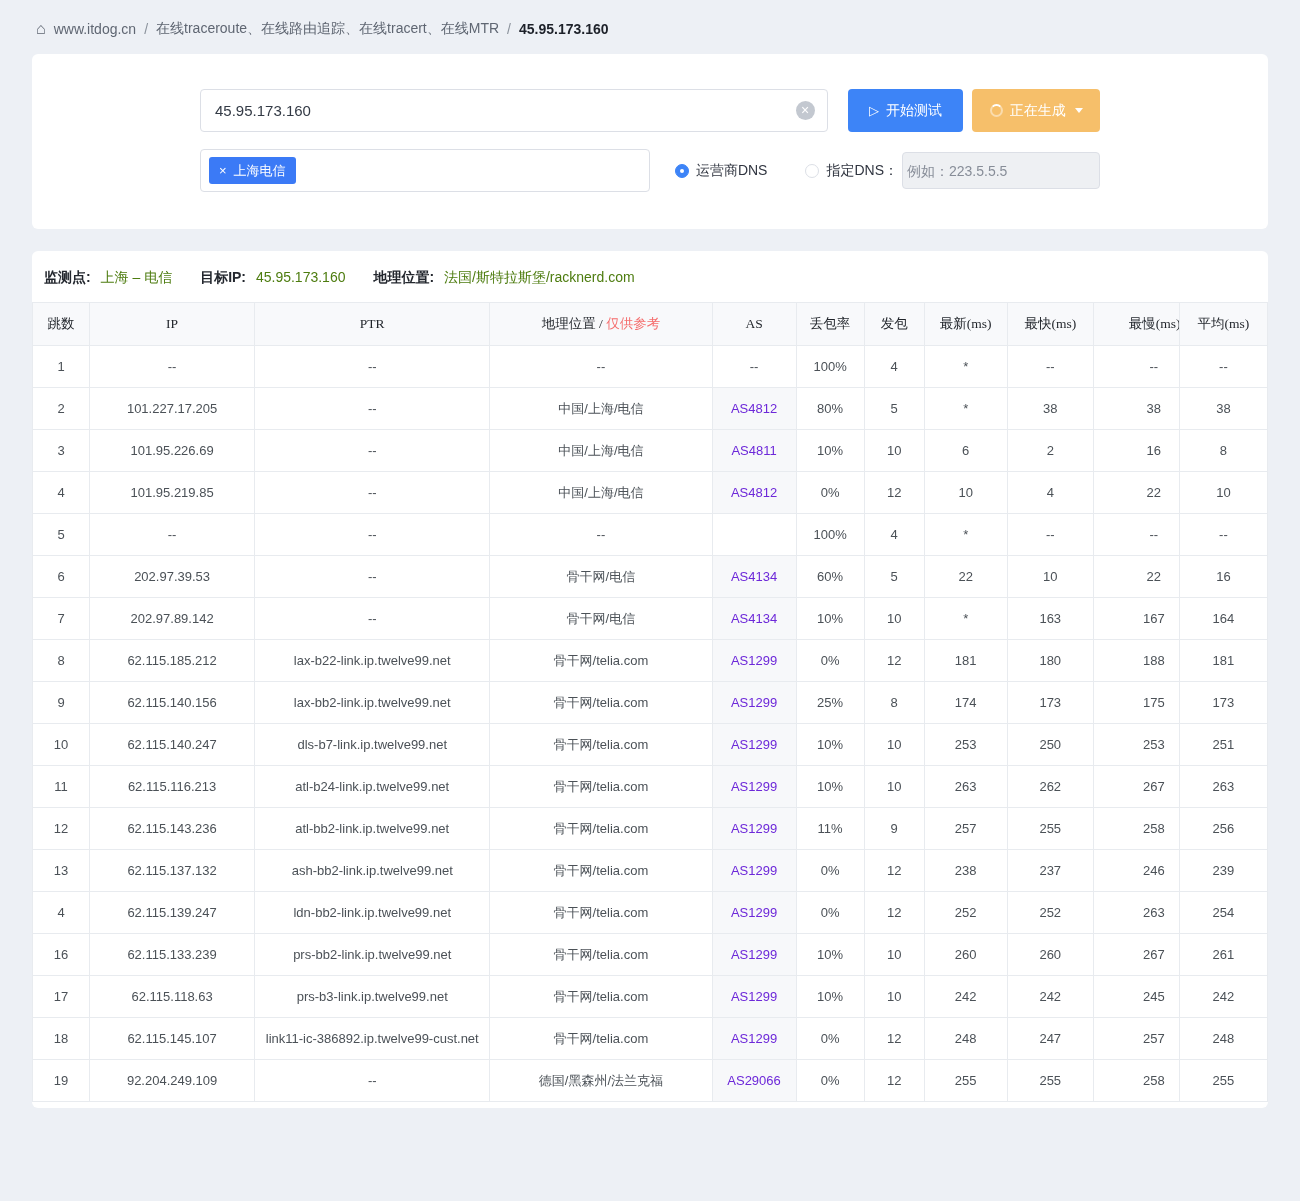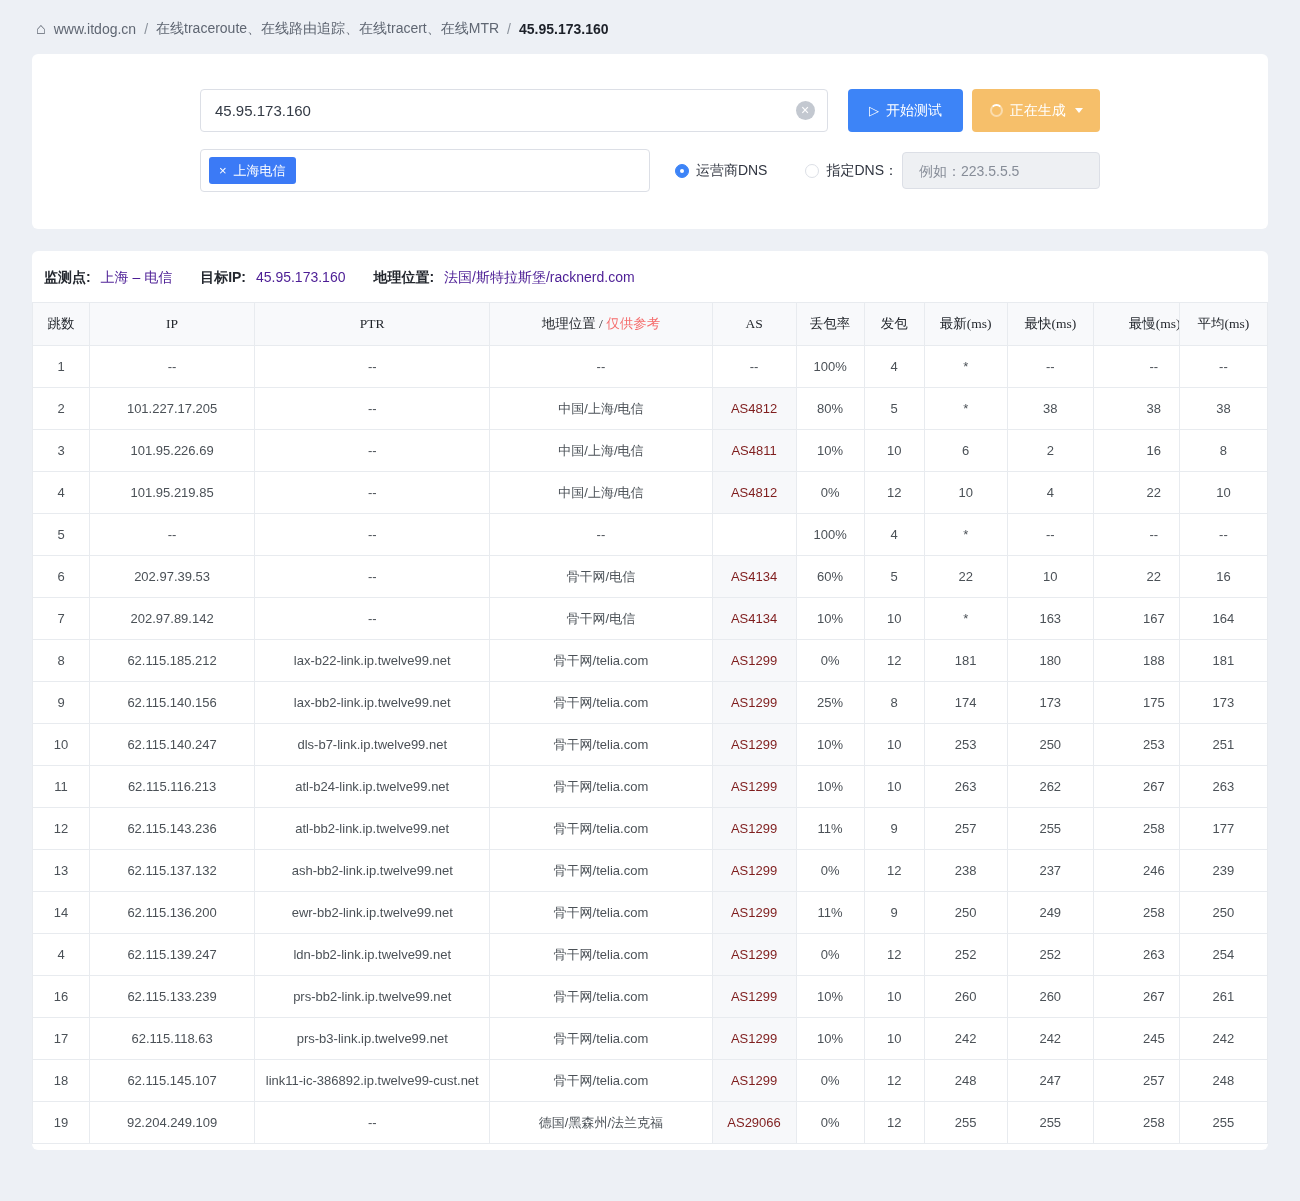--- a/index.html
+++ b/index.html
@@ -33,41 +33,41 @@
   .row2 { display:flex; align-items:center; }
   .tag-box { width:450px; height:43px; border:1px solid #dcdfe6; border-radius:4px; padding:7px 8px; }
   .node-tag { display:inline-flex; align-items:center; gap:7px; height:27px; background:#3b7af6; color:#fff; font-size:13px; padding:0 10px; border-radius:3px; }
   .tag-close { cursor:pointer; font-size:13px; line-height:1; }
   .dns-group { display:flex; align-items:center; margin-left:auto; font-size:14px; color:#303540; }
   .radio-item { display:inline-flex; align-items:center; gap:7px; cursor:pointer;justify-content:space-between; }
   .radio { width:14px; height:14px; border-radius:50%; border:1px solid #dcdfe6; background:#fff; position:relative; flex:0 0 auto; }
   .radio.checked { border-color:#3d84f7; background:#3d84f7; }
   .radio.checked::after { content:''; position:absolute; left:4px; top:4px; width:4px; height:4px; border-radius:50%; background:#fff; }
   .radio-item + .radio-item { margin-left:38px; }
-  .dns-input { width:198px; height:37px; margin-left:4px; background:#eef0f3; border:1px solid #dcdfe6; border-radius:4px; padding:0 16px; font-size:14px; color:#303540; font-family:inherit; outline:none; }
+  .dns-input { width:198px; height:37px; margin-left:4px; background:#eef0f3; border:1px solid #dcdfe6; border-radius:4px; padding:0 4px; font-size:14px; color:#303540; font-family:inherit; outline:none; }
   .dns-input::placeholder { color:#878d98; }
 
   
   .result-card { overflow:hidden; padding-bottom:6px; }
   .summary { display:flex; align-items:center; padding:18px 12px 15px; font-size:14px; }
   .summary .lbl { color:#23272e; font-weight:bold; }
-  .summary .val { color:#4c1d95; text-decoration:none; cursor:pointer; margin-left:6px; }
+  .summary .val { color:#4d7c0f; text-decoration:none; cursor:pointer; margin-left:6px; }
   .summary .grp + .grp { margin-left:28px; }
 
   table.trace { width:100%; border-collapse:collapse; table-layout:fixed; font-size:13px; }
   .trace th, .trace td { border:1px solid #e8ebef; text-align:center; vertical-align:middle; overflow:hidden; white-space:nowrap; }
   .trace th { height:43px; background:#f8f9fb; color:#1f2329; font-weight:normal; font-size:13.5px;font-family:Liberation Serif, serif; }
   .trace td { height:42px; background:#ffffff; color:#4b5157; }
   .trace th .note { color:#f56c6c; }
   .col-0 { width:57px; }  .col-1 { width:165px; } .col-2 { width:235px; }
   .col-3 { width:222px; } .col-4 { width:84px; }  .col-5 { width:68px; }
   .col-6 { width:60px; }  .col-7 { width:83px; }  .col-8 { width:86px; }
   .col-9 { width:86px;padding-left:35px; }  .col-10 { width:88px; }
   td.as-filled { background:#f7f8fa; }
-  .as-link { color:#7f1d1d; text-decoration:none; cursor:pointer; }
+  .as-link { color:#6d28d9; text-decoration:none; cursor:pointer; }
 </style>
 </head>
 <body>
 
 <div class="page">
 
   <div class="breadcrumb">
     <span class="home-icon">⌂</span>
     <a class="site">www.itdog.cn</a>
     <span class="sep">/</span>
@@ -295,49 +295,36 @@
             <td class="col-0">12</td>
             <td class="col-1">62.115.143.236</td>
             <td class="col-2">atl-bb2-link.ip.twelve99.net</td>
             <td class="col-3">骨干网/telia.com</td>
             <td class="col-4 as-filled"><a class="as-link">AS1299</a></td>
             <td class="col-5">11%</td>
             <td class="col-6">9</td>
             <td class="col-7">257</td>
             <td class="col-8">255</td>
             <td class="col-9">258</td>
-            <td class="col-10">177</td>
+            <td class="col-10">256</td>
           </tr>
           <tr>
             <td class="col-0">13</td>
             <td class="col-1">62.115.137.132</td>
             <td class="col-2">ash-bb2-link.ip.twelve99.net</td>
             <td class="col-3">骨干网/telia.com</td>
             <td class="col-4 as-filled"><a class="as-link">AS1299</a></td>
             <td class="col-5">0%</td>
             <td class="col-6">12</td>
             <td class="col-7">238</td>
             <td class="col-8">237</td>
             <td class="col-9">246</td>
             <td class="col-10">239</td>
           </tr>
           <tr>
-            <td class="col-0">14</td>
-            <td class="col-1">62.115.136.200</td>
-            <td class="col-2">ewr-bb2-link.ip.twelve99.net</td>
-            <td class="col-3">骨干网/telia.com</td>
-            <td class="col-4 as-filled"><a class="as-link">AS1299</a></td>
-            <td class="col-5">11%</td>
-            <td class="col-6">9</td>
-            <td class="col-7">250</td>
-            <td class="col-8">249</td>
-            <td class="col-9">258</td>
-            <td class="col-10">250</td>
-          </tr>
-          <tr>
             <td class="col-0">4</td>
             <td class="col-1">62.115.139.247</td>
             <td class="col-2">ldn-bb2-link.ip.twelve99.net</td>
             <td class="col-3">骨干网/telia.com</td>
             <td class="col-4 as-filled"><a class="as-link">AS1299</a></td>
             <td class="col-5">0%</td>
             <td class="col-6">12</td>
             <td class="col-7">252</td>
             <td class="col-8">252</td>
             <td class="col-9">263</td>

